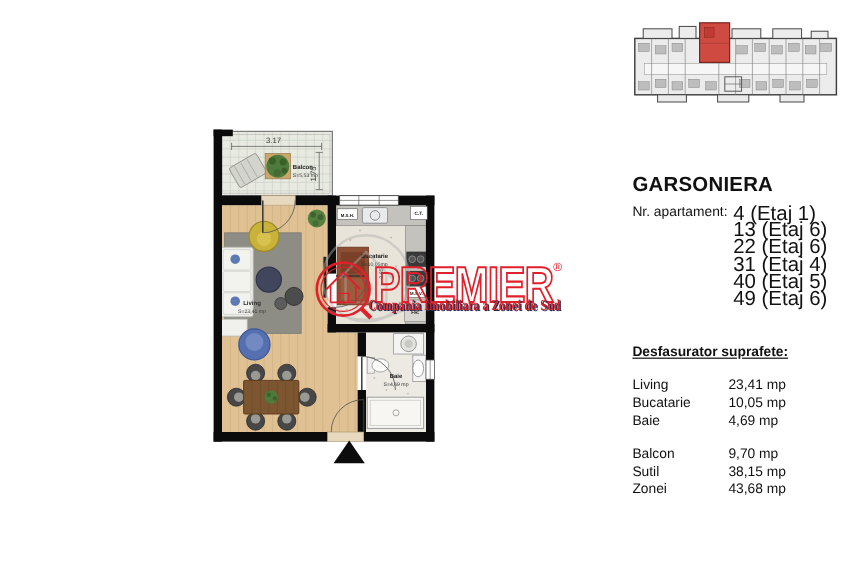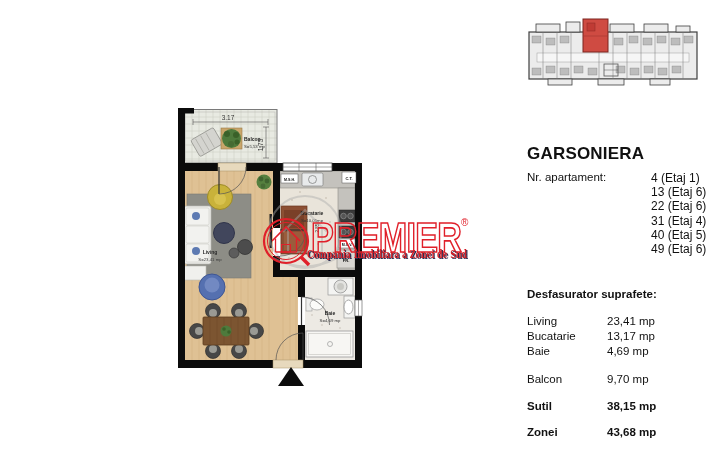--- a/index.html
+++ b/index.html
@@ -3,28 +3,28 @@
 <meta charset="utf-8">
 <style>
   html,body{margin:0;padding:0;background:#fff;}
   .stage{position:relative;width:720px;height:475px;background:#ffffff;overflow:hidden;
          font-family:"Liberation Sans",sans-serif;color:#111;}
   .abs{position:absolute;}
   #plan-svg{position:absolute;left:0;top:0;}
   .title{left:527px;top:108px;font-size:17px;font-weight:bold;letter-spacing:.2px;margin-top:36px;}
   .localizare{left:527px;top:141px;font-size:11.5px;font-weight:bold;}
   .apt-label{left:527px;top:171px;font-size:11.5px;text-align:right;}
-  .apt-values{left:651px;top:171px;font-size:12px;line-height:14.2px;}
-  .areas-heading{left:527px;top:288px;font-size:11.5px;font-weight:bold;}
+  .apt-values{left:611px;top:171px;font-size:17px;line-height:14.2px;}
+  .areas-heading{left:527px;top:288px;font-size:11.5px;font-weight:bold;text-decoration:underline;}
   .area-rows{left:527px;top:315px;width:175px;}
   .tot-rows{left:527px;top:373px;width:175px;}
   .row{position:relative;height:15px;font-size:11.5px;}
   .tot-rows .row{height:14.6px;}
   .row .val{position:absolute;left:80px;top:0;}
-  .row.bold{font-weight:bold;margin-top:12px;}
+  .row.bold{font-weight:normal;}
 </style>
 </head>
 <body>
 
 <div class="stage">
 
 <svg id="plan-svg" width="720" height="475" viewBox="0 0 720 475">
 
   <g>
 
@@ -386,21 +386,21 @@
 
   <div class="abs areas-heading">Desfasurator suprafete:</div>
 
   <div class="abs area-rows">
     <div class="row">
       <span>Living</span>
       <span class="val">23,41 mp</span>
     </div>
     <div class="row">
       <span>Bucatarie</span>
-      <span class="val">13,17 mp</span>
+      <span class="val">10,05 mp</span>
     </div>
     <div class="row">
       <span>Baie</span>
       <span class="val">4,69 mp</span>
     </div>
   </div>
 
   <div class="abs tot-rows">
     <div class="row">
       <span>Balcon</span>

